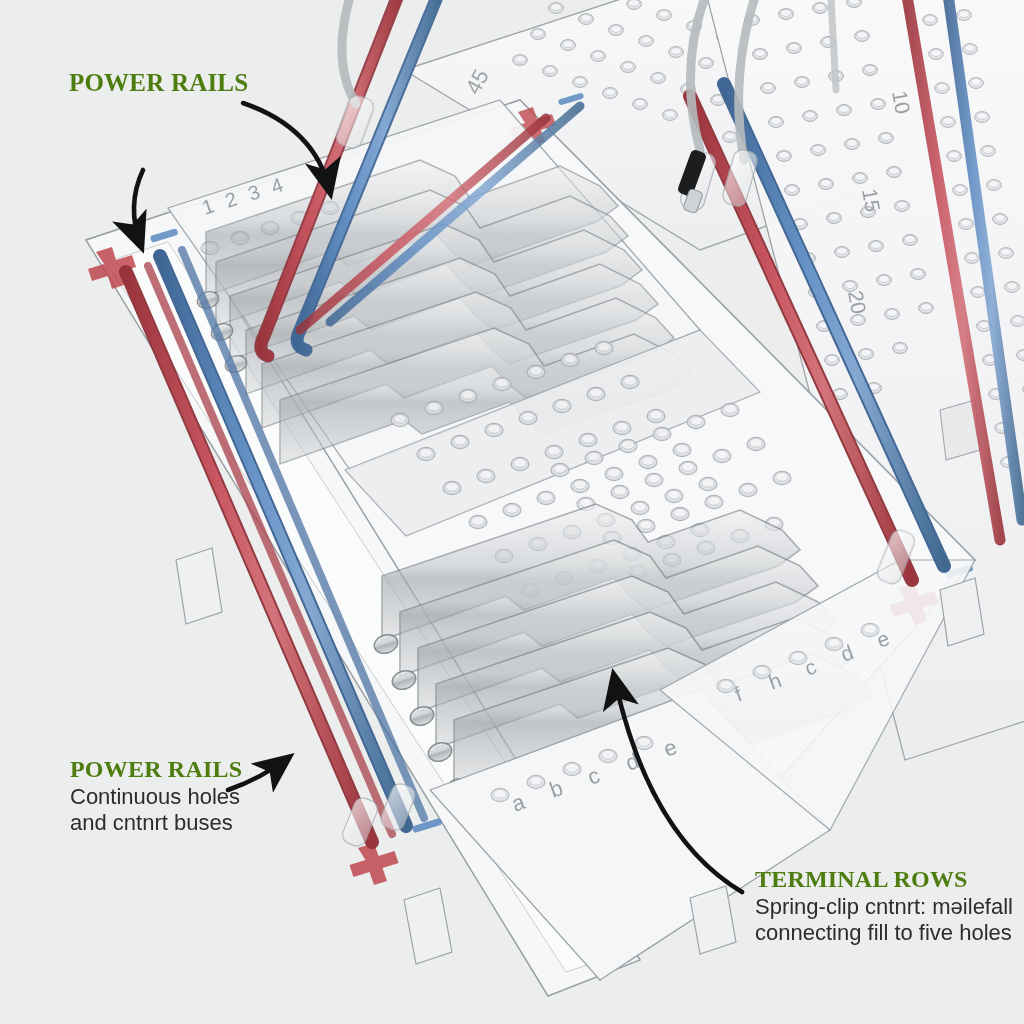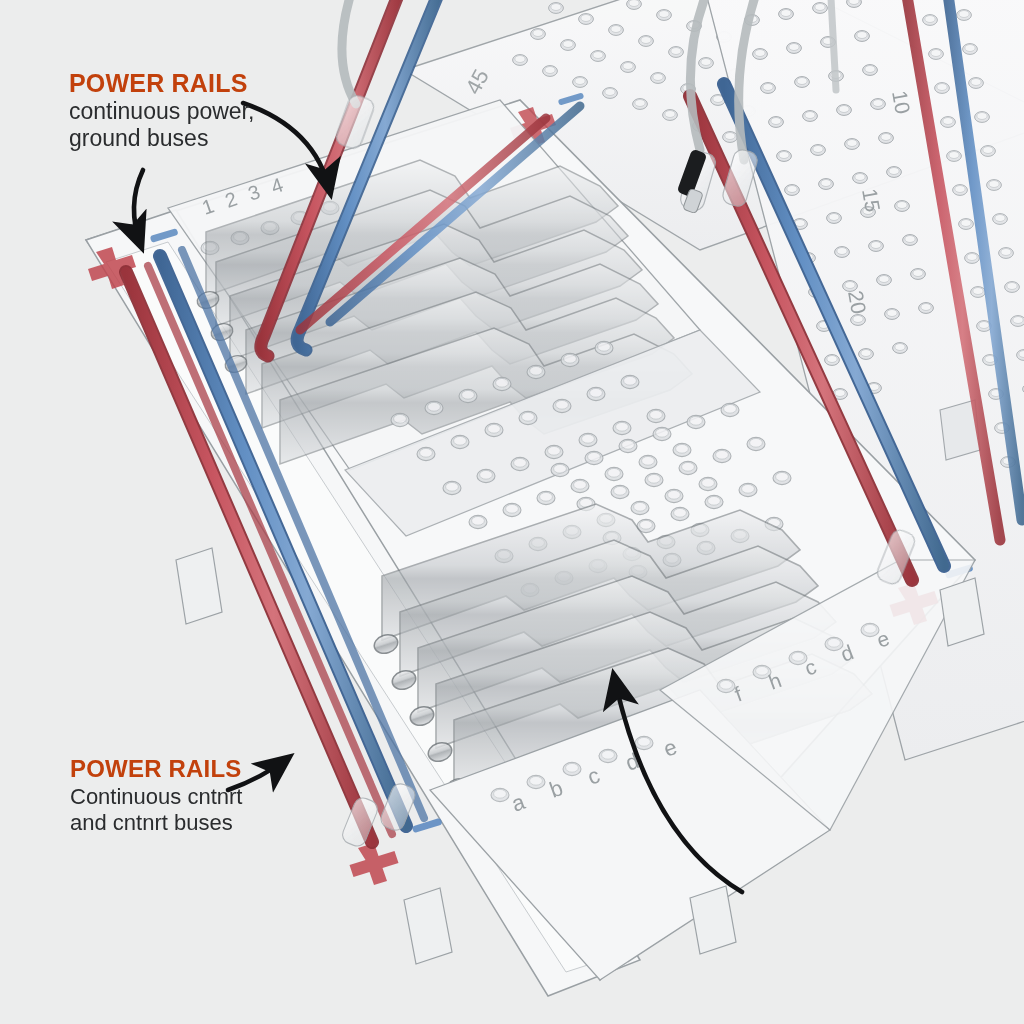--- a/index.html
+++ b/index.html
@@ -7,25 +7,25 @@
     width:1024px;height:1024px;overflow:hidden;
     background:#eceded;
     font-family:"Liberation Sans", sans-serif;
     position:relative;
   }
   #stage{position:absolute;inset:0;width:1024px;height:1024px;}
   svg#art{position:absolute;left:0;top:0;width:1024px;height:1024px;display:block;}
 
   .callout{position:absolute;}
   .callout .c-title{
-    font-family:Liberation Sans, sans-serif;
+    font-family:Liberation Serif, serif;
     font-weight:bold;
     font-size:25px;
     letter-spacing:.2px;
-    color:#c2410c;
+    color:#4d7c0f;
     line-height:1.04;
     white-space:nowrap;
   }
   .callout .c-body{
     font-family:"Liberation Sans", sans-serif;
     font-weight:400;
     font-size:23px;
     color:#2a2c2e;
     line-height:1.18;
     white-space:nowrap;
@@ -521,28 +521,31 @@
     <g fill="none" stroke="#111214" stroke-width="4.6" stroke-linecap="round">
       <path d="M243 103 Q316 128 330 192" marker-end="url(#arrowHead)"></path>
       <path d="M143 170 Q126 206 141 246" marker-end="url(#arrowHead)"></path>
       <path d="M228 790 Q262 778 288 758" marker-end="url(#arrowHead)"></path>
       <path d="M742 892 Q648 836 614 676" marker-end="url(#arrowHead)"></path>
     </g>
   </svg>
 
   <div class="callout" id="callout-power-top">
     <div class="c-title">POWER RAILS</div>
-    <div class="c-body">
-      <span>continuous power,</span>
-      <span>ground buses</span>
-    </div>
   </div>
 
   <div class="callout" id="callout-power-bottom">
     <div class="c-title">POWER RAILS</div>
     <div class="c-body">
-      <span>Continuous cntnrt</span>
+      <span>Continuous holes</span>
       <span>and cntnrt buses</span>
     </div>
   </div>
 
+  <div class="callout" id="callout-terminal">
+    <div class="c-title">TERMINAL ROWS</div>
+    <div class="c-body">
+      <span>Spring-clip cntnrt: məilefall</span>
+      <span>connecting fill to five holes</span>
+    </div>
+  </div>
 
 </div>
 
 </body></html>

